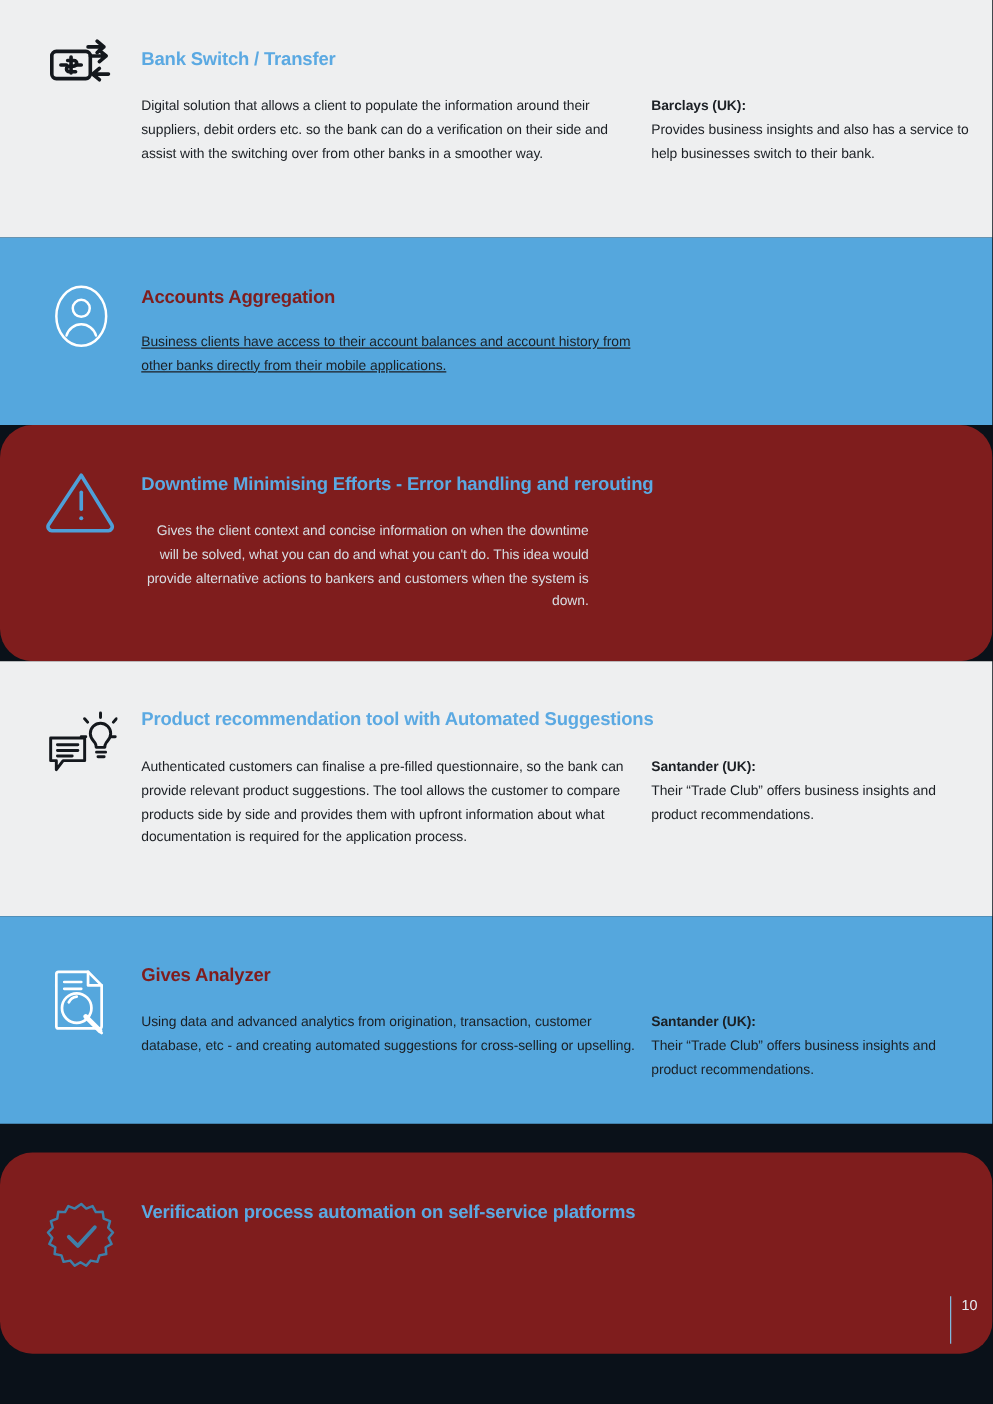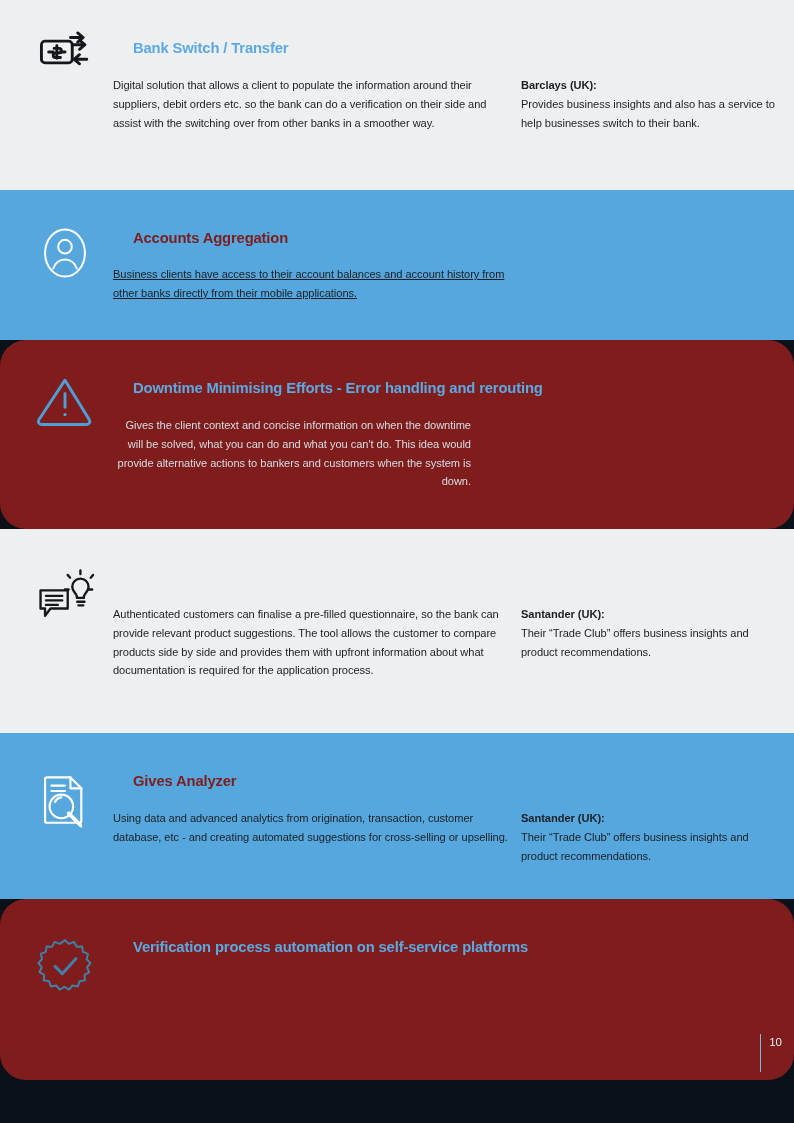--- a/index.html
+++ b/index.html
@@ -29,21 +29,20 @@
   .icon-wrap svg { display:block; width:58px; height:58px; }
 
   .heading {
     position:absolute;
     left:113px;
     font-size:14.8px;
     font-weight:bold;
     letter-spacing:-0.15px;
     line-height:1.15;
     white-space:nowrap;
-    margin-left:20px;
   }
   .h-blue  { color:#5ba9e2; }
   .h-white { color:#7f1d1d; }
 
   .body-col {
     position:absolute;
     font-size:11.1px;
     line-height:18.8px;
     letter-spacing:-0.05px;
   }
@@ -125,20 +124,21 @@
   <div class="section sec-light" style="top:529px; height:204px;">
     <div class="icon-wrap" style="top:34px;">
       <svg viewBox="0 0 64 64" fill="none" stroke="#14181d" stroke-width="2.6" stroke-linecap="round" stroke-linejoin="round">
         <path d="M5 28 h30 v20 H16 l-6 8 v-8 H5 Z"></path>
         <path d="M11 34 h18 M11 39 h18 M11 44 h13"></path>
         <path d="M40 24a9 9 0 0 1 18 0c0 4.2-2.6 6.2-4 8.2-1 1.4-1.2 2.6-1.2 4.1h-7.6c0-1.5-.2-2.7-1.2-4.1-1.4-2-4-4-4-8.2Z"></path>
         <path d="M45.5 40.5 h8 M46.8 44.5 h5.4"></path>
         <path d="M49 6 v4 M35 11 l2.6 3 M63 11 l-2.6 3 M32 27 h4 M62 27 h-4"></path>
       </svg>
     </div>
+    <div class="heading h-blue" style="top:39px;">Product recommendation tool with Automated Suggestions</div>
     <div class="body-col col-main t-dark" style="top:76px; width:404px;">Authenticated customers can finalise a pre-filled questionnaire, so the bank can provide relevant product suggestions. The tool allows the customer to compare products side by side and provides them with upfront information about what documentation is required for the application process.</div>
     <div class="body-col col-right t-dark" style="top:76px;">
       <span class="lbl">Santander (UK):</span>
       <span>Their “Trade Club” offers business insights and product recommendations.</span>
     </div>
   </div>
 
   <div class="section sec-blue" style="top:733px; height:166px;">
     <div class="icon-wrap" style="top:37px;">
       <svg viewBox="0 0 64 64" fill="none" stroke="#ffffff" stroke-width="2.4" stroke-linecap="round" stroke-linejoin="round">
@@ -152,21 +152,21 @@
       </svg>
     </div>
     <div class="heading h-white" style="top:40px;">Gives Analyzer</div>
     <div class="body-col col-main t-dark" style="top:76px; width:400px;">Using data and advanced analytics from origination, transaction, customer database, etc - and creating automated suggestions for cross-selling or upselling.</div>
     <div class="body-col col-right t-dark" style="top:76px;">
       <span class="lbl">Santander (UK):</span>
       <span>Their “Trade Club” offers business insights and product recommendations.</span>
     </div>
   </div>
 
-  <div class="section sec-dark" style="top:899px; height:181px;">
+  <div class="section sec-dark" style="top:922px; height:161px;">
     <div class="icon-wrap" style="top:36px;">
       <svg viewBox="0 0 64 64" fill="none" stroke="#3f7fa8" stroke-width="2.2" stroke-linecap="round" stroke-linejoin="round">
         <path d="M32 3.5 l4.4 4.1 5.6-2.2 2.9 5.3 6-0.3 0.9 6 5.6 2.2-1.6 5.8 4.2 4.3-3.8 4.7 2.6 5.4-5.3 2.9 0.6 6-6 1.2-1.9 5.7-5.9-1.1-3.9 4.6-5.1-3.2-5.1 3.2-3.9-4.6-5.9 1.1-1.9-5.7-6-1.2 0.6-6-5.3-2.9 2.6-5.4-3.8-4.7 4.2-4.3-1.6-5.8 5.6-2.2 0.9-6 6 0.3 2.9-5.3 5.6 2.2 Z"></path>
         <path d="M21 32.5 L29 40.5 L44 24" stroke-width="3.4"></path>
       </svg>
     </div>
     <div class="heading h-blue" style="top:40px;">Verification process automation on self-service platforms</div>
 
     <div class="pagenum">
       <div class="rule"></div>

